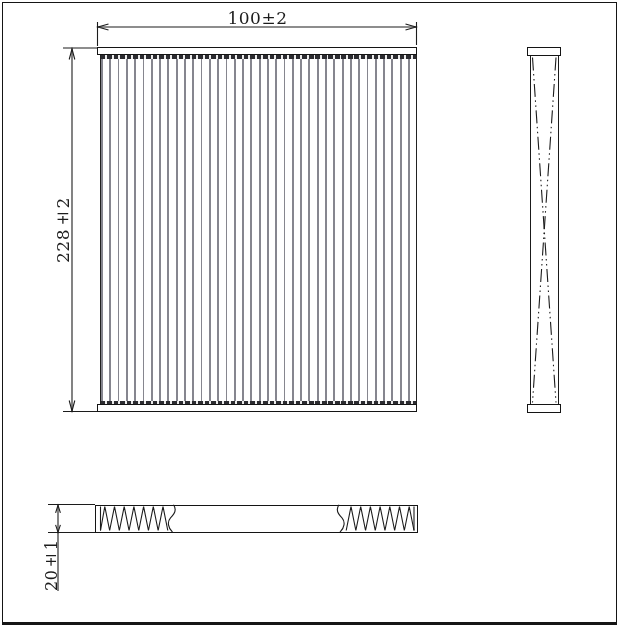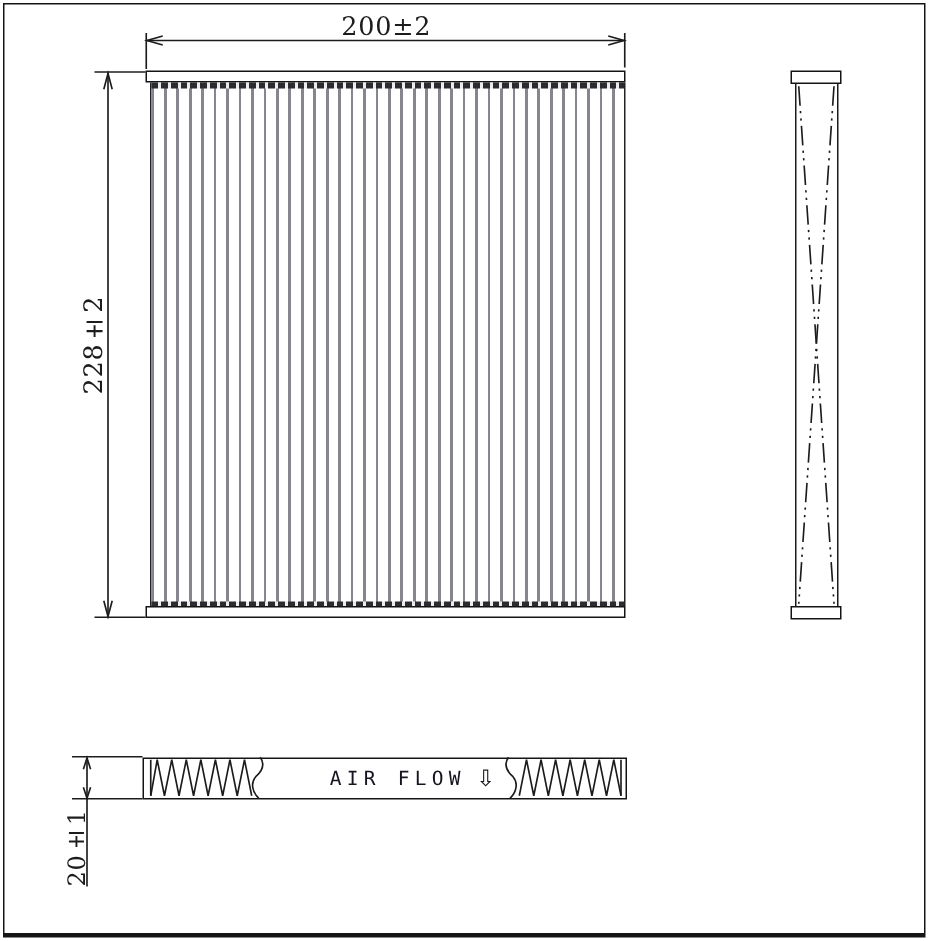--- a/index.html
+++ b/index.html
@@ -103,26 +103,22 @@
     <div class="cap cap-front-bottom"></div>
   </div>
 
   <div>
     <div class="cap cap-side-top"></div>
     <div class="side-body"></div>
     <div class="cap cap-side-bottom"></div>
   </div>
 
   <div class="profile-rect"></div>
-  <div class="airflow">
-    <span>AIR FLOW</span>
-    <span class="af-arrow">⇩</span>
-  </div>
 
-  <div class="dim dim-width">200±2</div>
+  <div class="dim dim-width">100±2</div>
   <div class="dim dim-vert dim-height">228±2</div>
   <div class="dim dim-vert dim-thickness">20±1</div>
 
   <svg class="overlay" width="619" height="627" viewBox="0 0 619 627">
 
     <g>
       <path d="M97.5 22 V46"></path>
       <path d="M416.5 22 V45"></path>
       <path d="M97.8 27 H416.2"></path>
       <path d="M108.5 24 L98 27 L108.5 30"></path>

